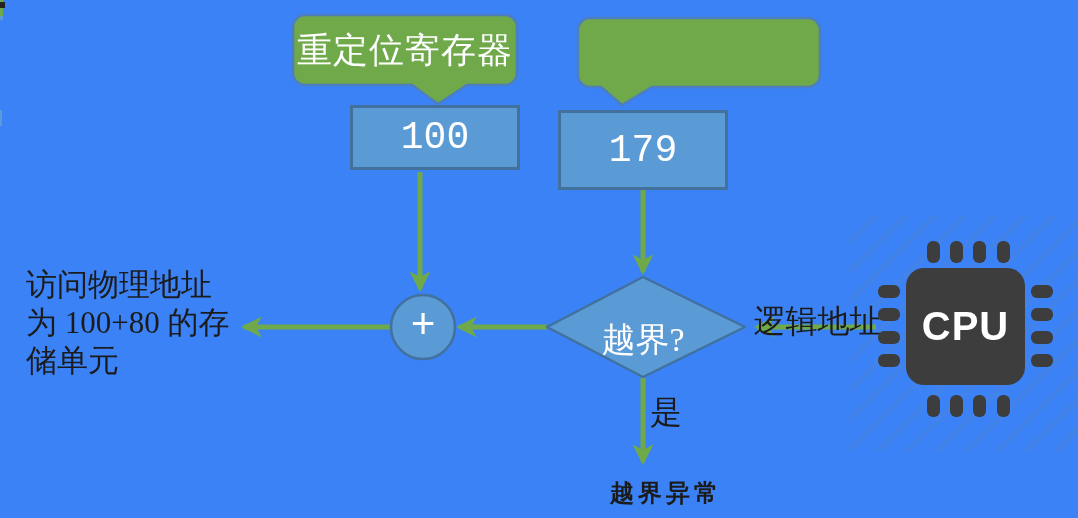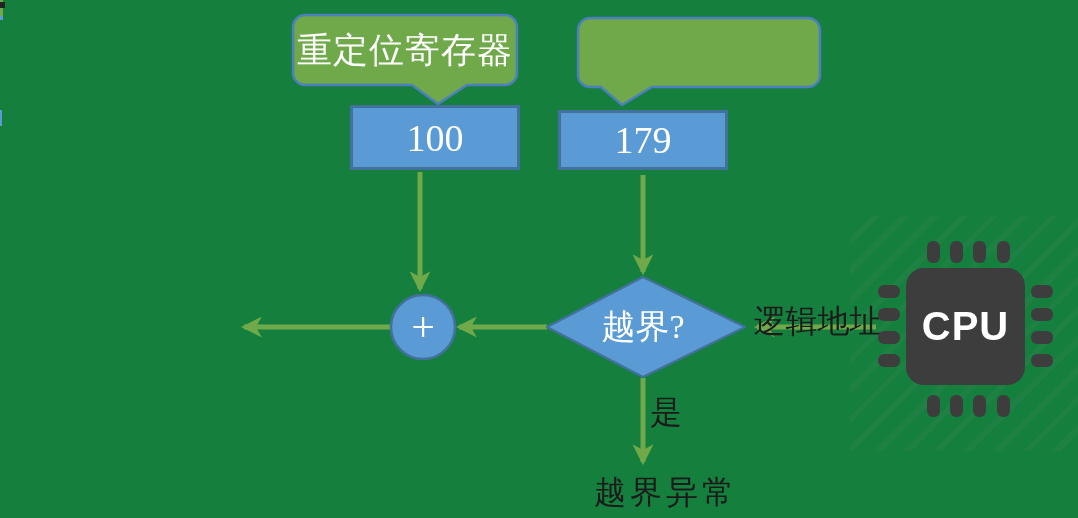--- a/index.html
+++ b/index.html
@@ -1,40 +1,40 @@
 <!DOCTYPE html>
 <html style="--green: #6fa94a; --arrow-green: #6fa94a; --blue-fill: #5b9bd5; --blue-border: #41719c; --bubble-border: #4d7ebf; --cpu-dark: #3d3d3d; --ink: #1b1b1b;"><head>
 <meta charset="utf-8">
 <style>
   :root{
     --green:#6fa94a; --arrow-green:#6fa94a; --blue-fill:#5b9bd5; --blue-border:#41719c;
     --bubble-border:#4d7ebf; --cpu-dark:#3d3d3d; --ink:#1b1b1b;
   }
   html,body{margin:0;padding:0;background:#fff;}
-  .canvas{position:relative;width:1078px;height:518px;background:#15803d;overflow:hidden;
+  .canvas{position:relative;width:1078px;height:518px;background:#3b82f6;overflow:hidden;
           font-family:"Liberation Serif","DejaVu Serif",serif;color:var(--ink);}
   .layer{position:absolute;left:0;top:0;z-index:1;}
   .abs{position:absolute;box-sizing:border-box;}
   .z2{z-index:2;}
   .center{display:flex;align-items:center;justify-content:center;text-align:center;}
   .white{color:#fff;}
-  .sans{font-family:Liberation Serif, serif;}
+  .sans{font-family:Liberation Mono, monospace;}
 
   
   .callout-label{font-size:35px;letter-spacing:1px;}
   
   .reg-box{background:var(--blue-fill);border:3px solid var(--blue-border);
            font-size:38px;color:#fff;}
   
   .adder-label{font-size:42px;color:#fff;}
-  .decision-label{font-size:34px;color:#fff;}
+  .decision-label{font-size:34px;color:#fff;margin-top:13px;}
 
   .result-text{font-size:31px;line-height:38px;white-space:nowrap;}
   .lbl{font-size:32px;white-space:nowrap;}
-  .exception-label{font-size:32px;letter-spacing:4px;white-space:nowrap;}
+  .exception-label{font-size:24px;letter-spacing:4px;white-space:nowrap;font-weight:bold;}
 
   
   .cpu{left:876px;top:239px;width:178px;height:180px;z-index:2;}
   .cpu-body{position:absolute;left:30px;top:29px;width:119px;height:117px;background:var(--cpu-dark);
             border-radius:18px;display:flex;align-items:center;justify-content:center;
             color:#fff;font-family:"Liberation Sans","DejaVu Sans",sans-serif;
             font-weight:bold;font-size:40px;letter-spacing:1px;text-align:center;}
   .pin{position:absolute;background:var(--cpu-dark);border-radius:6px;}
   .pin.h{width:13px;height:22px;} .pin.v{width:22px;height:13px;}
 
@@ -67,27 +67,32 @@
     <line x1="391" y1="327" x2="244" y2="327" style="stroke:var(--arrow-green);stroke-width:5" marker-end="url(#ah)"></line>
     <line x1="643" y1="378" x2="643" y2="462" style="stroke:var(--arrow-green);stroke-width:5" marker-end="url(#ah)"></line>
 
     <polygon points="643,277 745,327 643,377 547,327" stroke-linejoin="round" style="fill:var(--blue-fill);stroke:var(--blue-border);stroke-width:2.5"></polygon>
     <circle cx="423" cy="327" r="32" style="fill:var(--blue-fill);stroke:var(--blue-border);stroke-width:2.5"></circle>
   </svg>
 
   <div class="abs z2 center callout-label white" style="left:293px;top:18px;width:224px;height:64px;">重定位寄存器</div>
 
   <div class="abs z2 center reg-box sans" style="left:350px;top:105px;width:170px;height:65px;">100</div>
-  <div class="abs z2 center reg-box sans" style="left:558px;top:110px;width:170px;height:60px;text-align:center;">179</div>
+  <div class="abs z2 center reg-box sans" style="left:558px;top:110px;width:170px;height:80px;text-align:center;">179</div>
 
   <div class="abs z2 center adder-label sans" style="left:395px;top:299px;width:56px;height:56px;">+</div>
   <div class="abs z2 center decision-label" style="left:548px;top:307px;width:190px;height:40px;">越界?</div>
 
   <div class="abs z2 center lbl" style="left:735px;top:284px;width:165px;height:36px;margin-top:20px;">逻辑地址</div>
 
+  <div class="abs z2 result-text" style="left:26px;top:266px;">
+    <div>访问物理地址</div>
+    <div>为 100+80 的存</div>
+    <div>储单元</div>
+  </div>
 
   <div class="abs z2 lbl" style="left:650px;top:391px;">是</div>
   <div class="abs z2 center exception-label" style="left:571px;top:472px;width:190px;height:42px;">越界异常</div>
 
   <div class="abs cpu">
     <div class="pin h" style="left:51px;top:2px;"></div>
     <div class="pin h" style="left:74px;top:2px;"></div>
     <div class="pin h" style="left:97px;top:2px;"></div>
     <div class="pin h" style="left:121px;top:2px;"></div>
     <div class="pin h" style="left:51px;top:156px;"></div>

